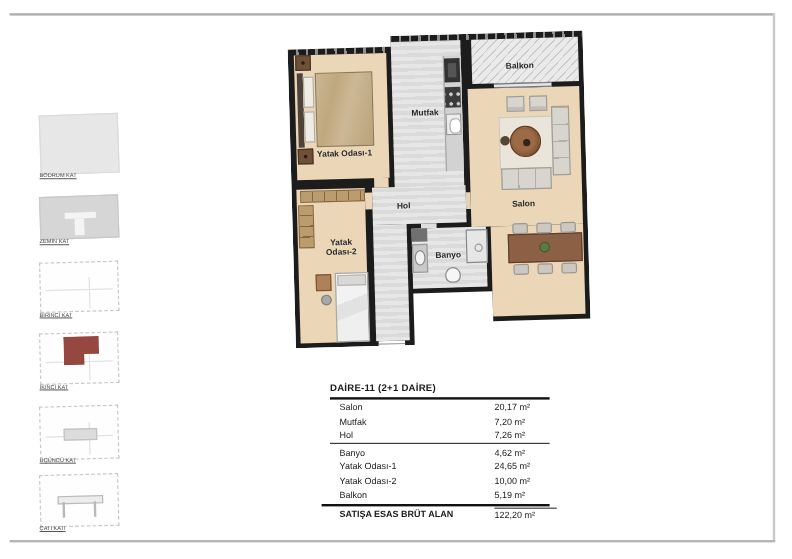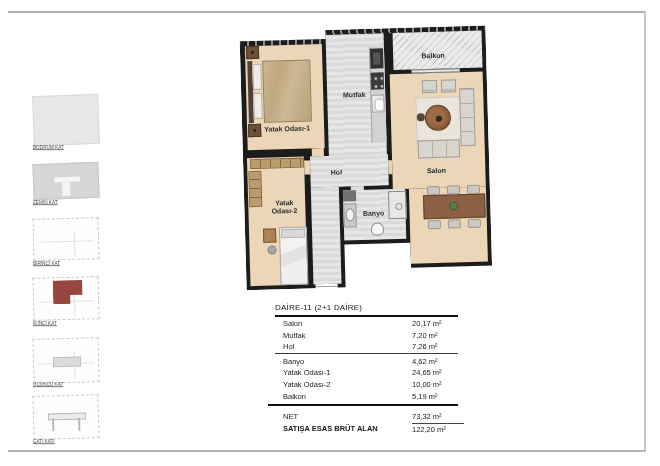--- a/index.html
+++ b/index.html
@@ -121,21 +121,21 @@
   .l-yatak1{left:14px;top:96px;width:80px;}
   .l-mutfak{left:96px;top:64px;width:52px;}
   .l-balkon{left:162px;top:27px;width:80px;}
   .l-salon{left:158px;top:142px;width:88px;}
   .l-hol{left:76px;top:141px;width:52px;}
   .l-banyo{left:112px;top:183px;width:52px;}
   .l-yatak2{left:27px;top:170px;width:44px;}
 
   
   .atable{position:absolute;left:275px;top:303px;width:183px;font-size:7.5px;}
-  .at-title{font-size:8px;font-weight:400;letter-spacing:.2px;padding-bottom:3px;}
+  .at-title{font-size:8px;font-weight:700;letter-spacing:.2px;padding-bottom:3px;margin-top:16px;}
   .at-line{height:2px;background:#111;}
   .at-thin{height:1px;background:#3a3a3a;margin:1px 0;}
   .at-wide{height:2px;background:#111;margin-left:-7px;width:190px;margin-top:3px;}
   .at-row{position:relative;height:11.6px;}
   .at-l{position:absolute;left:8px;top:2px;}
   .at-v{position:absolute;left:137px;top:2px;}
   .at-net{margin-top:4px;}
   .at-brut .at-l{font-weight:700;}
   .at-brut .at-v{width:52px;border-top:1px solid #444;padding-top:1px;top:1px;}
 </style>
@@ -285,23 +285,19 @@
     <div class="at-row">
       <span class="at-l">Yatak Odası-2</span>
       <span class="at-v">10,00 m²</span>
     </div>
     <div class="at-row">
       <span class="at-l">Balkon</span>
       <span class="at-v">5,19 m²</span>
     </div>
 
     <div class="at-wide"></div>
-    <div class="at-row at-net">
-      <span class="at-l">NET</span>
-      <span class="at-v">73,32 m²</span>
-    </div>
     <div class="at-row at-brut">
       <span class="at-l">SATIŞA ESAS BRÜT ALAN</span>
       <span class="at-v">122,20 m²</span>
     </div>
   </div>
 
 </div>
 
 </body></html>

